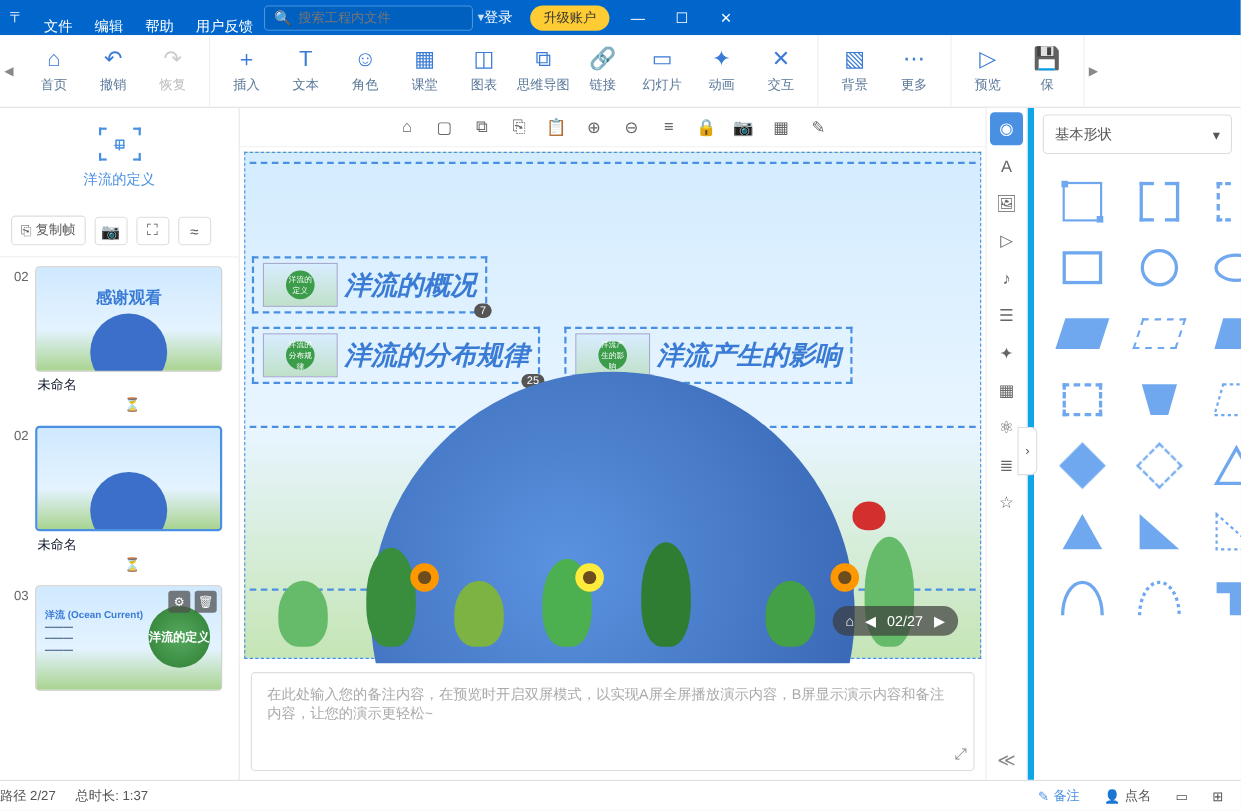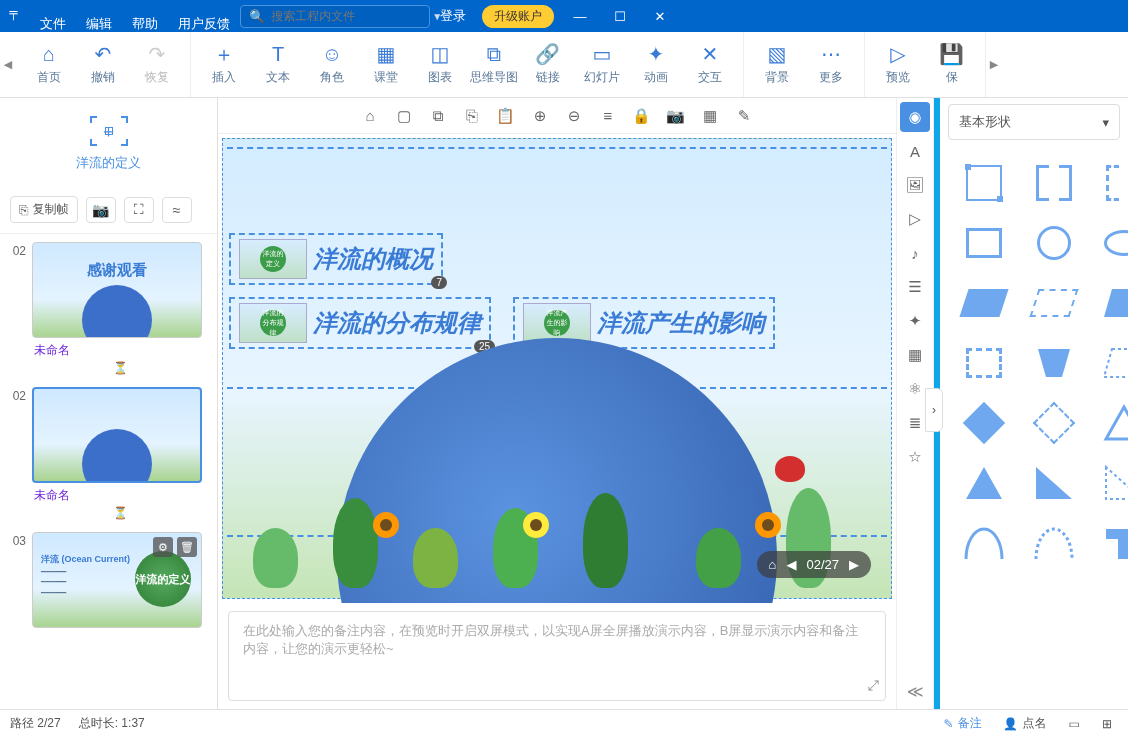--- a/index.html
+++ b/index.html
@@ -42,21 +42,21 @@
 .newframe .c3{ bottom:0; left:0; border-bottom:2px solid #4a90e2; border-left:2px solid #4a90e2;}
 .newframe .c4{ bottom:0; right:0; border-bottom:2px solid #4a90e2; border-right:2px solid #4a90e2;}
 .lefttools { display:flex; align-items:center; gap:8px; padding:6px 10px 10px; border-bottom:1px solid #eee;}
 .lefttools .tbtn { border:1px solid #ddd; border-radius:4px; padding:4px 8px; font-size:12px; display:flex; align-items:center; gap:4px; cursor:pointer; color:#555;}
 .lefttools .ticon { border:1px solid #ddd; border-radius:4px; width:30px; height:26px; display:flex; align-items:center; justify-content:center; font-size:14px; cursor:pointer; color:#555;}
 .slideitem { display:flex; padding:8px 8px 0; gap:6px;}
 .slideitem .num { font-size:12px; color:#666; width:18px; text-align:right; padding-top:2px;}
 .slideitem .thumbwrap { flex:1; }
 .slideitem .thumb { width:170px; height:96px; border:1px solid #ccc; border-radius:4px; background:linear-gradient(to bottom,#cfe9ff 0%,#e4f3ff 60%,#a9d490 100%); position:relative; overflow:hidden;}
 .slideitem.active .thumb { border:2px solid #4a90e2; }
-.slideitem .label { font-size:12px; color:#6d28d9; padding:4px 2px 0;}
+.slideitem .label { font-size:12px; color:#0f172a; padding:4px 2px 0;}
 .slideitem .hourglass { text-align:center; color:#999; font-size:12px; padding:2px 0 4px;}
 .thumb .globetn { position:absolute; bottom:-18px; left:50%; width:70px; height:70px; transform:translateX(-50%); border-radius:50%; background:#3b6fc9;}
 .thumb .ttext { position:absolute; top:18px; left:0; right:0; text-align:center; color:#3a7bd5; font-weight:bold; font-size:15px;}
 .thumb3 .circle { position:absolute; right:10px; top:18px; width:56px; height:56px; border-radius:50%; background:radial-gradient(#55aa60,#2e7d32); display:flex; align-items:center; justify-content:center; color:#fff; font-size:11px; font-weight:bold;}
 .thumb3 .lines { position:absolute; left:8px; top:20px; font-size:7px; color:#5b7796; line-height:1.5;}
 .thumb3 .ltitle{ color:#3a7bd5; font-weight:bold; font-size:9px;}
 .thumb-hoverbtns { position:absolute; top:4px; right:4px; display:flex; gap:4px;}
 .thumb-hoverbtns .hbtn { width:20px; height:20px; background:rgba(80,80,80,.75); border-radius:3px; display:flex; align-items:center; justify-content:center; color:#fff; font-size:11px;}
 
 
@@ -115,21 +115,21 @@
 .sh-circle{ width:34px; height:34px; border:3px solid #6fa8ef; border-radius:50%;}
 .sh-ellipse{ width:40px; height:26px; border:3px solid #6fa8ef; border-radius:50%;}
 .sh-para{ width:40px; height:28px; background:#6fa8ef; transform:skewX(-18deg);}
 .sh-para.dashed{ background:transparent; border:2px dashed #6fa8ef;}
 .sh-trap svg, .shape svg{ width:44px; height:40px;}
 .sh-diamond{ width:30px; height:30px; background:#6fa8ef; transform:rotate(45deg);}
 .sh-diamond.dashed{ background:transparent; border:2px dashed #6fa8ef;}
 
 
 .status { height:28px; background:#fff; border-top:1px solid #e0e0e0; display:flex; align-items:center; font-size:12px; color:#555;}
-.status .sleft { display:flex; gap:18px; padding-left:10px;}
+.status .sleft { display:flex; gap:18px; padding-left:0;}
 .status .sright { margin-left:auto; display:flex; align-items:center; gap:22px; padding-right:16px;}
 .status .sitem { display:flex; align-items:center; gap:4px; cursor:pointer;}
 .status .sitem.active{ color:#4a90e2;}
 </style>
 </head>
 <body>
 
 <div class="titlebar">
   <div class="logo">〒</div>
   <div class="menu">文件</div>

